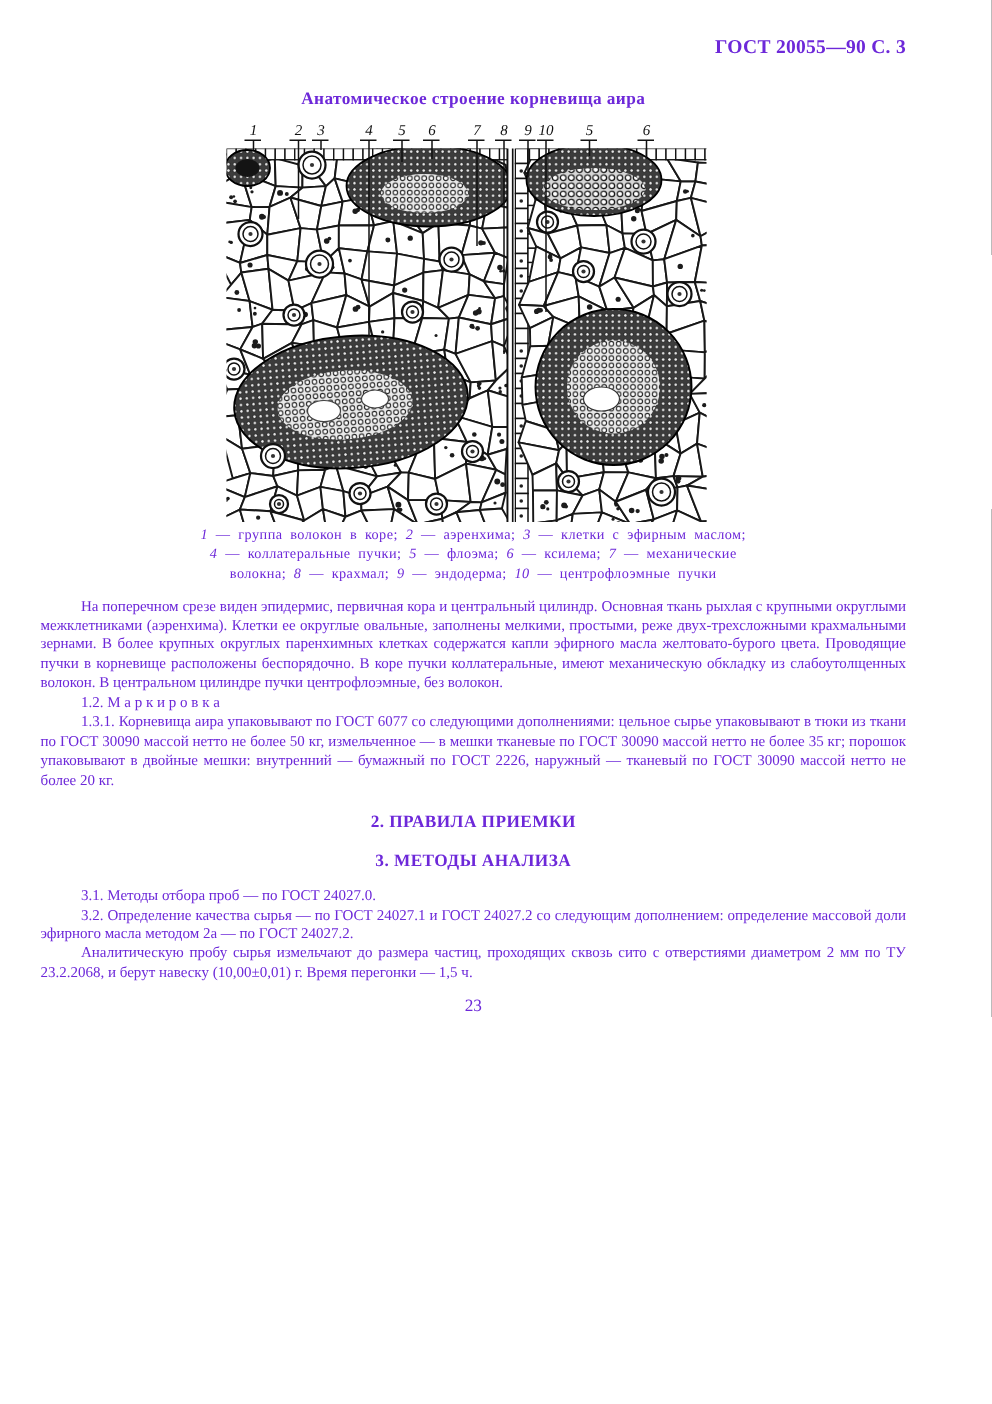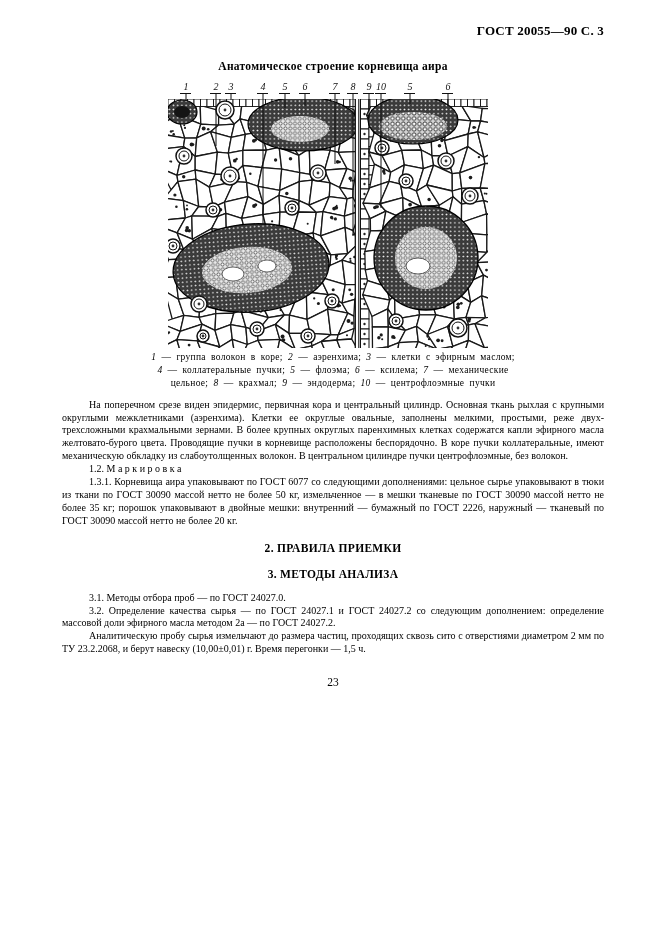--- a/index.html
+++ b/index.html
@@ -1,30 +1,30 @@
 <!DOCTYPE html>
 <html><head>
 <meta charset="utf-8">
 <style>
   html,body{margin:0;padding:0;background:#888;}
   .page{
-    width:661px;height:936px;margin:0 auto;background:#fff;color:#000000;
+    width:661px;height:936px;margin:0 auto;background:#fff;color:#6d28d9;
     font-family:"Liberation Serif",serif;position:relative;overflow:hidden;
-    padding:0 57px 0 62px;box-sizing:border-box;
+    padding:0 57px 0 27px;box-sizing:border-box;
   }
   .doc-header{padding-top:23px;text-align:right;font-weight:700;font-size:13px;letter-spacing:.2px;}
   .fig-title{margin:21px 0 0;text-align:center;font-weight:700;font-size:11.5px;letter-spacing:.3px;}
   .figure-wrap{text-align:center;margin-top:6px;line-height:0;}
   .caption{}
   .cap-line{font-size:9.5px;line-height:13.2px;text-align:center;word-spacing:2.5px;letter-spacing:.3px;}
   .it{font-style:italic;}
   .body-blocks{margin-top:8px;}
   .para{font-size:10px;line-height:12.9px;text-align:justify;text-indent:27px;}
   .sect-h{font-size:11.5px;font-weight:700;text-align:center;margin:14px 0 12px;letter-spacing:.3px;}
-  .pageno{text-align:center;font-size:11.5px;margin-top:20px;}
+  .pageno{text-align:center;font-size:11.5px;margin-top:9px;}
   .flbl{font-family:"Liberation Serif",serif;font-style:italic;font-size:10px;fill:#111;}
 </style>
 </head>
 <body>
 
 <div class="page">
   <div class="doc-header">ГОСТ 20055—90 С. 3</div>
   <div class="fig-title">Анатомическое строение корневища аира</div>
   <div class="figure-wrap">
     <svg id="anatomy-svg" width="340" height="273" viewBox="0 0 340 273" xmlns="http://www.w3.org/2000/svg">
@@ -773,21 +773,21 @@
           <line x1="247" y1="15.5" x2="247" y2="26" stroke="#111" stroke-width="1"></line>
           <text x="285" y="12" text-anchor="middle" class="flbl">6</text>
           <line x1="279" y1="15.5" x2="290" y2="15.5" stroke="#111" stroke-width="1"></line>
           <line x1="285" y1="15.5" x2="285" y2="28" stroke="#111" stroke-width="1"></line>
         </g>
     </svg>
   </div>
   <div class="caption" id="figure-caption">
       <div class="cap-line"><span class="it">1</span><span> — группа волокон в коре; </span><span class="it">2</span><span> — аэренхима; </span><span class="it">3</span><span> — клетки с эфирным маслом;</span></div>
       <div class="cap-line"><span class="it">4</span><span> — коллатеральные пучки; </span><span class="it">5</span><span> — флоэма; </span><span class="it">6</span><span> — ксилема; </span><span class="it">7</span><span> — механические</span></div>
-      <div class="cap-line"><span>цельное; </span><span class="it">8</span><span> — крахмал; </span><span class="it">9</span><span> — эндодерма; </span><span class="it">10</span><span> — центрофлоэмные пучки</span></div>
+      <div class="cap-line"><span>волокна; </span><span class="it">8</span><span> — крахмал; </span><span class="it">9</span><span> — эндодерма; </span><span class="it">10</span><span> — центрофлоэмные пучки</span></div>
     </div>
   <div class="body-blocks" id="body-blocks">
       <div class="para">На поперечном срезе виден эпидермис, первичная кора и центральный цилиндр. Основная ткань рыхлая с крупными округлыми межклетниками (аэренхима). Клетки ее округлые овальные, заполнены мелкими, простыми, реже двух-трехсложными крахмальными зернами. В более крупных округлых паренхимных клетках содержатся капли эфирного масла желтовато-бурого цвета. Проводящие пучки в корневище расположены беспорядочно. В коре пучки коллатеральные, имеют механическую обкладку из слабоутолщенных волокон. В центральном цилиндре пучки центрофлоэмные, без волокон.</div>
       <div class="para">1.2. М а р к и р о в к а</div>
       <div class="para">1.3.1. Корневища аира упаковывают по ГОСТ 6077 со следующими дополнениями: цельное сырье упаковывают в тюки из ткани по ГОСТ 30090 массой нетто не более 50 кг, измельченное — в мешки тканевые по ГОСТ 30090 массой нетто не более 35 кг; порошок упаковывают в двойные мешки: внутренний — бумажный по ГОСТ 2226, наружный — тканевый по ГОСТ 30090 массой нетто не более 20 кг.</div>
       <div class="sect-h">2. ПРАВИЛА ПРИЕМКИ</div>
       <div class="sect-h">3. МЕТОДЫ АНАЛИЗА</div>
       <div class="para">3.1. Методы отбора проб — по ГОСТ 24027.0.</div>
       <div class="para">3.2. Определение качества сырья — по ГОСТ 24027.1 и ГОСТ 24027.2 со следующим дополнением: определение массовой доли эфирного масла методом 2а — по ГОСТ 24027.2.</div>
       <div class="para">Аналитическую пробу сырья измельчают до размера частиц, проходящих сквозь сито с отверстиями диаметром 2 мм по ТУ 23.2.2068, и берут навеску (10,00±0,01) г. Время перегонки — 1,5 ч.</div>

